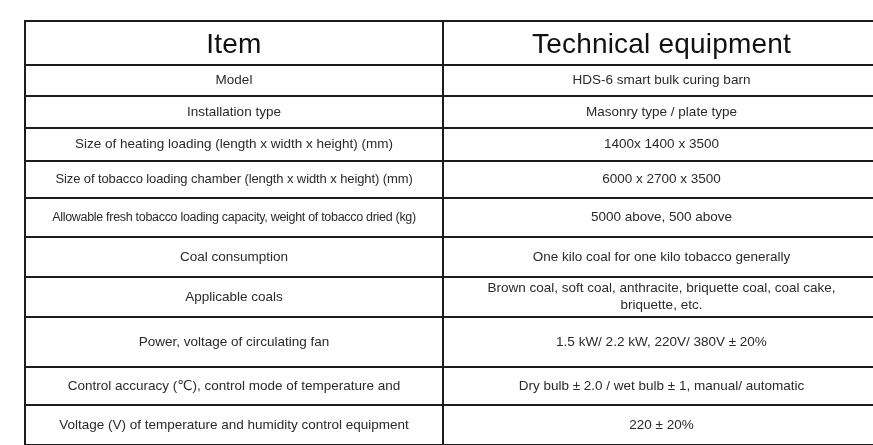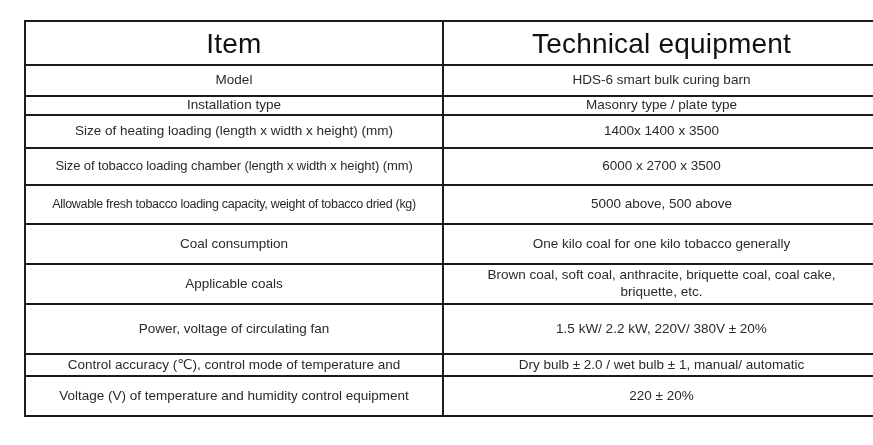--- a/index.html
+++ b/index.html
@@ -34,28 +34,28 @@
   .spec-table th {
     height: 44px;
     font-size: 28px;
     font-weight: 400;
     color: #111111;
     letter-spacing: 0.2px;
   }
   .spec-table td { font-size: 13.5px; }
   
   tbody tr:nth-child(1)  td { height: 31px; }
-  tbody tr:nth-child(2)  td { height: 19px; margin-left: 12px; }
+  tbody tr:nth-child(2)  td { height: 32px; margin-left: 12px; }
   tbody tr:nth-child(3)  td { height: 33px; }
   tbody tr:nth-child(4)  td { height: 37px; }
   tbody tr:nth-child(5)  td { height: 39px; }
   tbody tr:nth-child(6)  td { height: 40px; margin-top: 32px; }
   tbody tr:nth-child(7)  td { height: 40px; }
   tbody tr:nth-child(8)  td { height: 50px; }
-  tbody tr:nth-child(9)  td { height: 22px; }
+  tbody tr:nth-child(9)  td { height: 38px; }
   tbody tr:nth-child(10) td { height: 40px; }
   
   td.tight   { font-size: 13px; letter-spacing: -0.1px; }
   td.tighter { font-size: 12.5px; letter-spacing: -0.3px; }
   
   td.wrap2 { padding: 0 30px; }
 </style>
 </head>
 <body>
 

